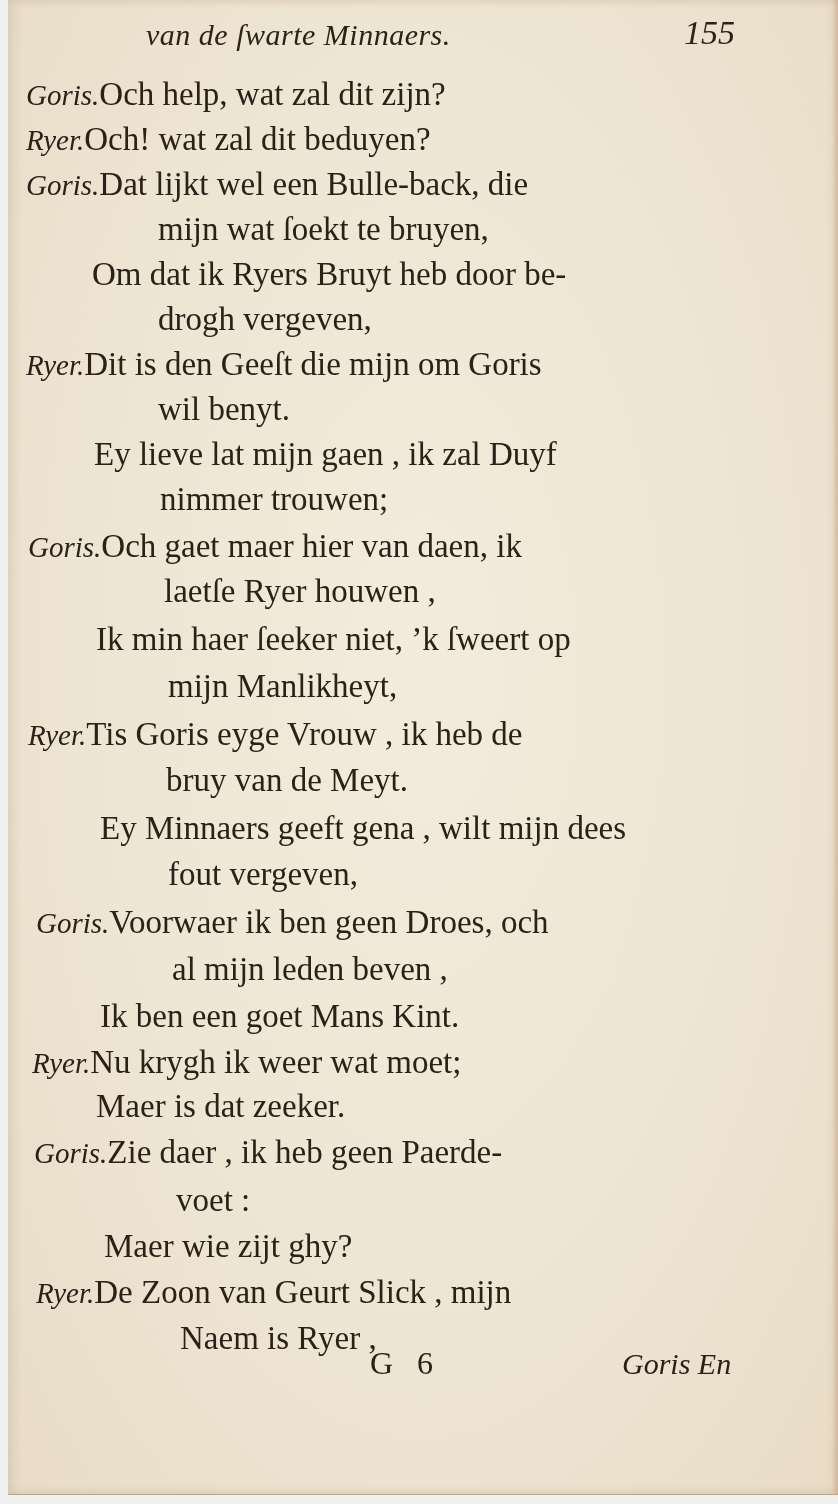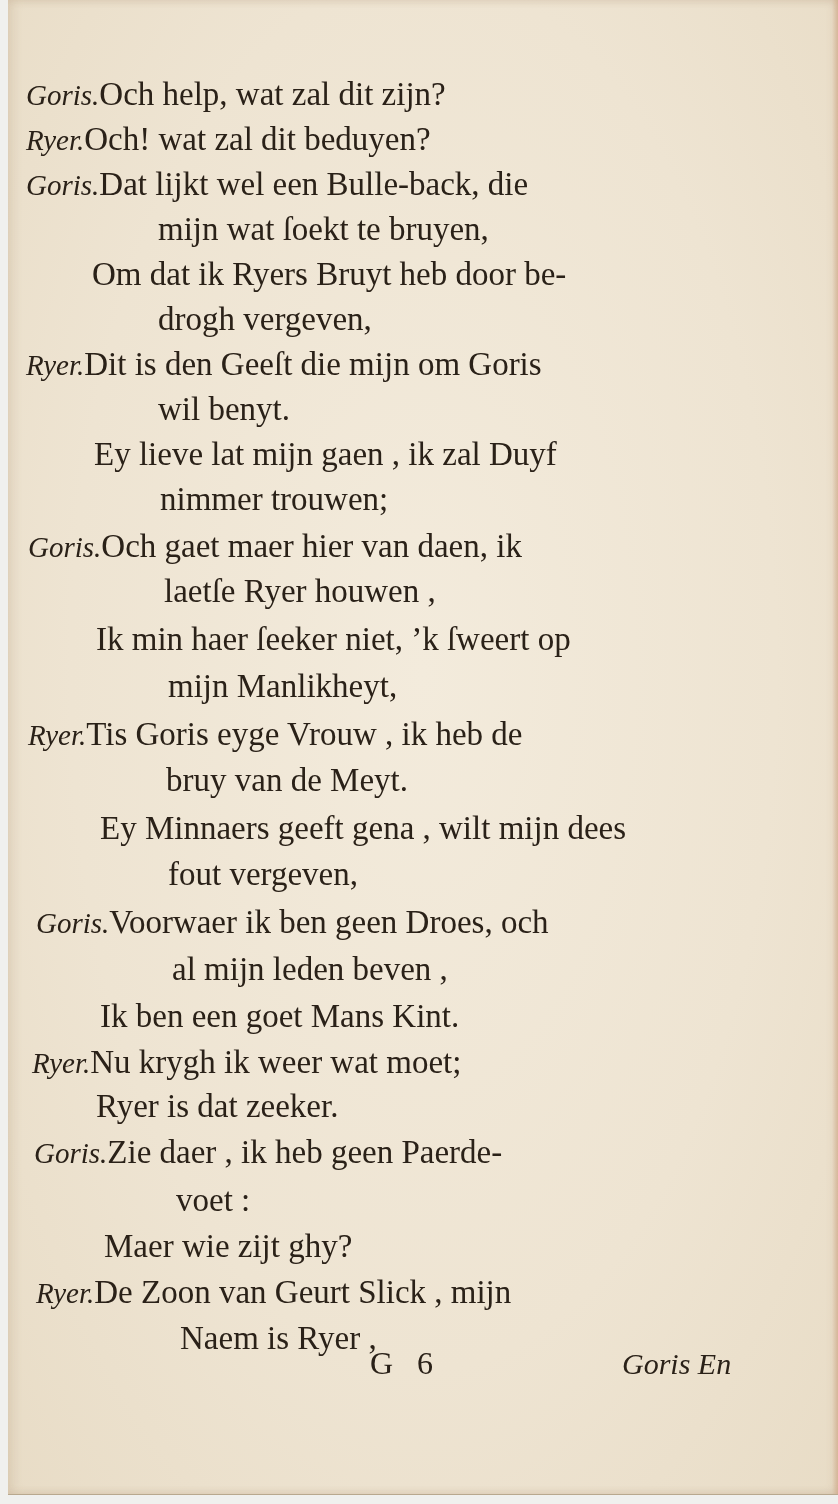--- a/index.html
+++ b/index.html
@@ -45,20 +45,24 @@
       position: absolute; top: 1345px; left: 0; width: 100%; height: 50px;
       font-family: Liberation Serif, serif; color: #2a2118;
     }
     .signature { position: absolute; left: 362px; top: 0; font-size: 32px; letter-spacing: 8px; }
     .catchword { position: absolute; left: 614px; top: 2px; font-size: 30px; font-style: italic; }
   </style>
 </head>
 <body>
 
 <div class="page">
+  <div class="running-head">
+    <span class="running-title">van de ſwarte Minnaers.</span>
+    <span class="page-number">155</span>
+  </div>
 
   <div class="text-block">
     <div class="line" style="top:0px;left:18px"><span class="speaker">Goris.</span><span class="dialogue">Och help, wat zal dit  zijn?</span></div>
     <div class="line" style="top:45px;left:18px"><span class="speaker">Ryer.</span><span class="dialogue">Och! wat zal dit beduyen?</span></div>
     <div class="line" style="top:90px;left:18px"><span class="speaker">Goris.</span><span class="dialogue">Dat lijkt wel een Bulle-back, die</span></div>
     <div class="line" style="top:135px;left:150px"><span class="dialogue">mijn wat ſoekt te bruyen,</span></div>
     <div class="line" style="top:180px;left:84px"><span class="dialogue">Om dat ik Ryers Bruyt heb door be-</span></div>
     <div class="line" style="top:225px;left:150px"><span class="dialogue">drogh vergeven,</span></div>
     <div class="line" style="top:270px;left:18px"><span class="speaker">Ryer.</span><span class="dialogue">Dit is den Geeſt die mijn om Goris</span></div>
     <div class="line" style="top:315px;left:150px"><span class="dialogue">wil benyt.</span></div>
@@ -69,21 +73,21 @@
     <div class="line" style="top:545px;left:88px"><span class="dialogue">Ik min haer ſeeker niet, ’k ſweert op</span></div>
     <div class="line" style="top:592px;left:160px"><span class="dialogue">mijn Manlikheyt,</span></div>
     <div class="line" style="top:640px;left:20px"><span class="speaker">Ryer.</span><span class="dialogue">Tis Goris eyge Vrouw , ik heb de</span></div>
     <div class="line" style="top:686px;left:158px"><span class="dialogue">bruy van de Meyt.</span></div>
     <div class="line" style="top:734px;left:92px"><span class="dialogue">Ey Minnaers geeft gena , wilt mijn dees</span></div>
     <div class="line" style="top:780px;left:160px"><span class="dialogue">fout vergeven,</span></div>
     <div class="line" style="top:828px;left:28px"><span class="speaker">Goris.</span><span class="dialogue">Voorwaer ik ben geen Droes, och</span></div>
     <div class="line" style="top:875px;left:164px"><span class="dialogue">al mijn leden beven ,</span></div>
     <div class="line" style="top:922px;left:92px"><span class="dialogue">Ik ben een goet Mans Kint.</span></div>
     <div class="line" style="top:968px;left:24px"><span class="speaker">Ryer.</span><span class="dialogue">Nu krygh ik weer wat moet;</span></div>
-    <div class="line" style="top:1012px;left:88px"><span class="dialogue">Ryer is dat zeeker.</span></div>
+    <div class="line" style="top:1012px;left:88px"><span class="dialogue">Maer is dat zeeker.</span></div>
     <div class="line" style="top:1058px;left:26px"><span class="speaker">Goris.</span><span class="dialogue">Zie daer  , ik heb geen Paerde-</span></div>
     <div class="line" style="top:1106px;left:168px"><span class="dialogue">voet :</span></div>
     <div class="line" style="top:1152px;left:96px"><span class="dialogue">Maer wie zijt ghy?</span></div>
     <div class="line" style="top:1198px;left:28px"><span class="speaker">Ryer.</span><span class="dialogue">De Zoon van Geurt Slick , mijn</span></div>
     <div class="line" style="top:1244px;left:172px"><span class="dialogue">Naem is Ryer ,</span></div>
   </div>
 
   <div class="footer">
     <span class="signature">G 6</span>
     <span class="catchword">Goris En</span>

